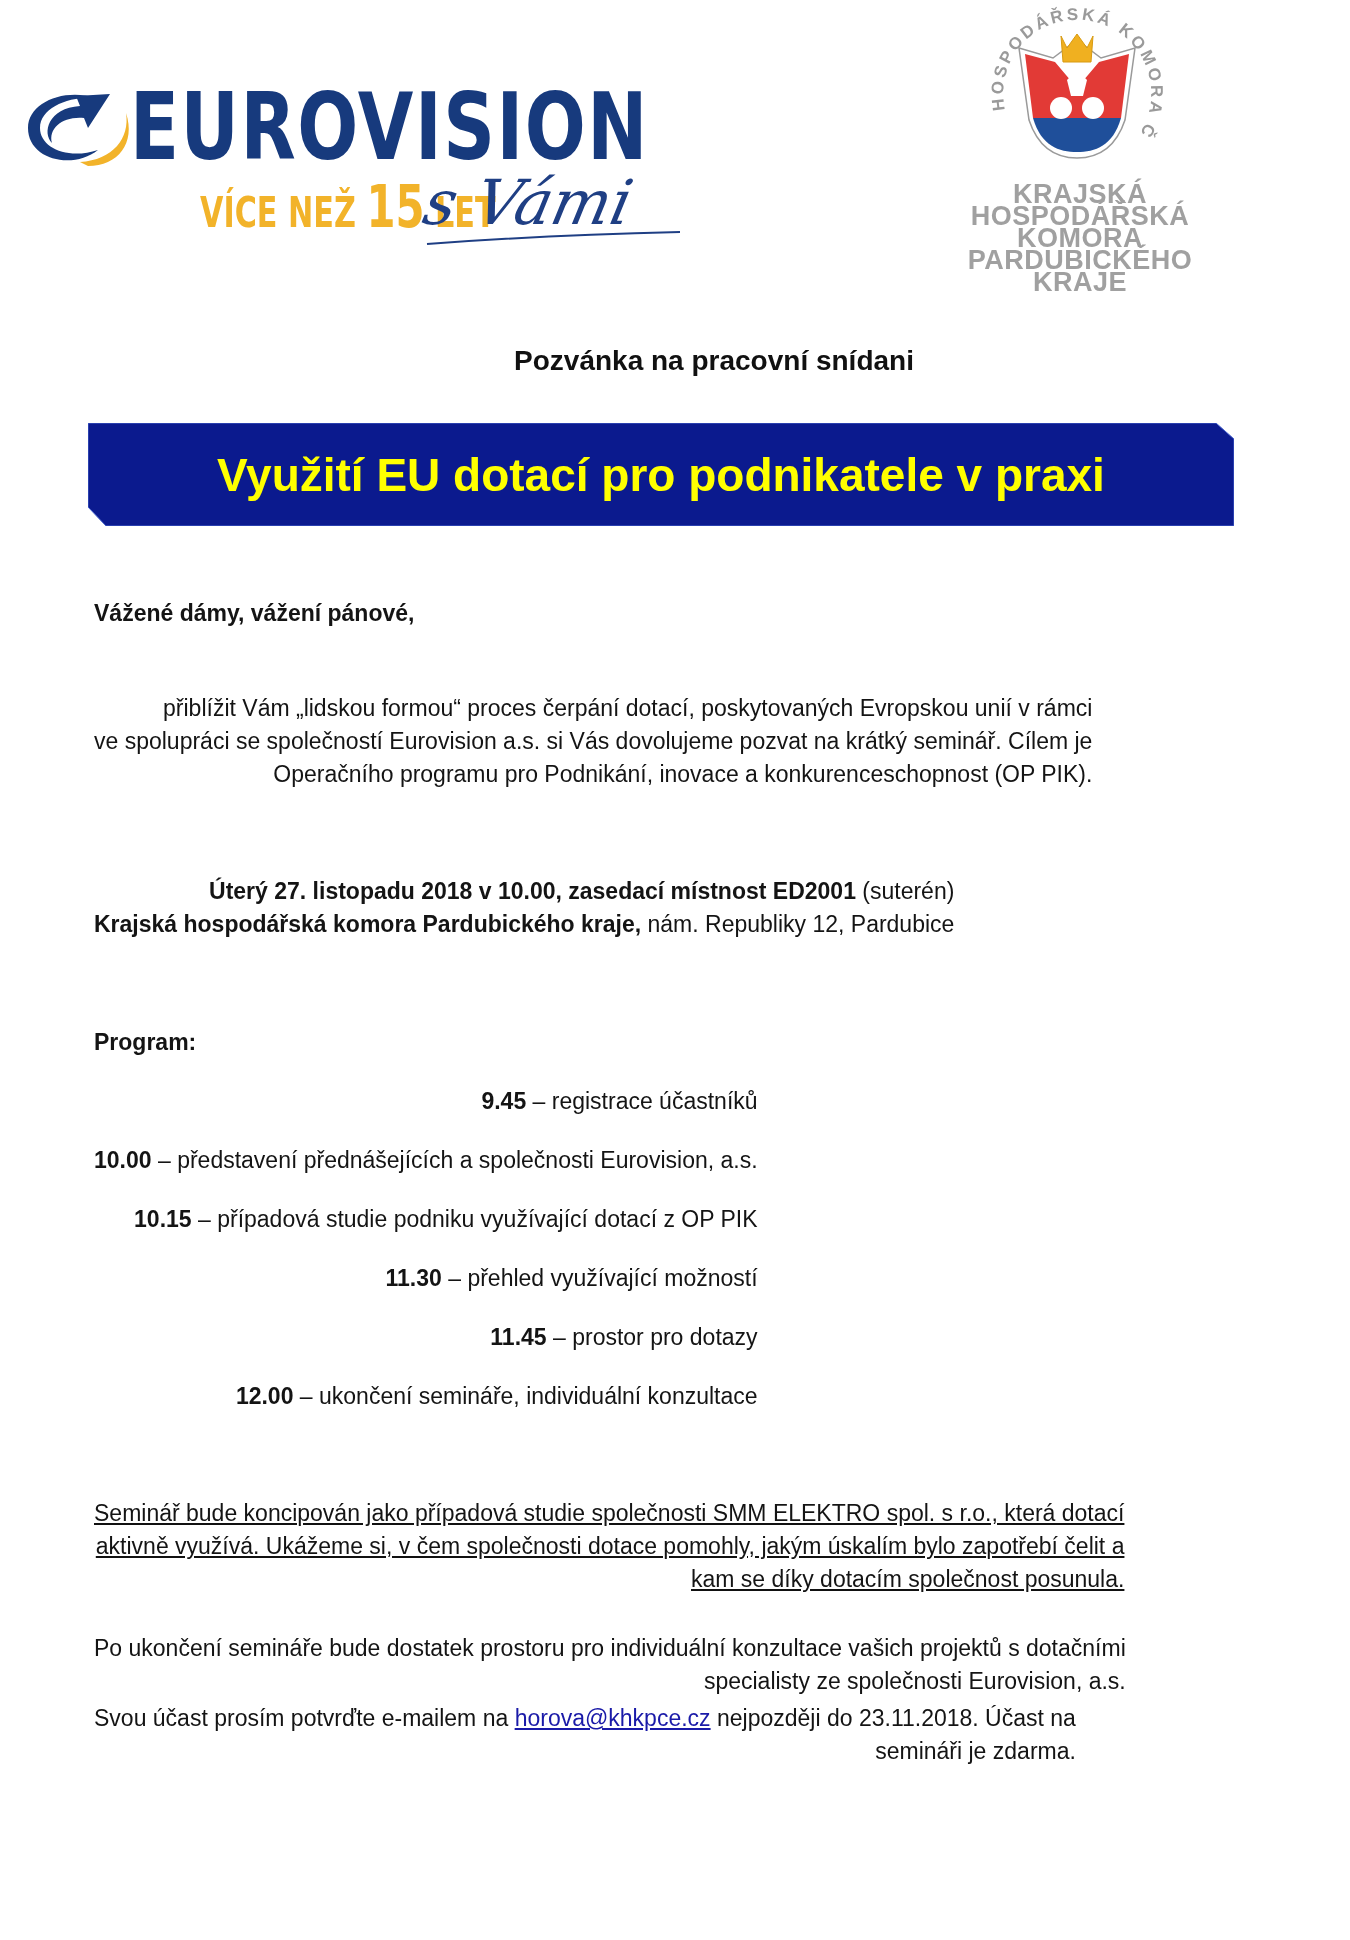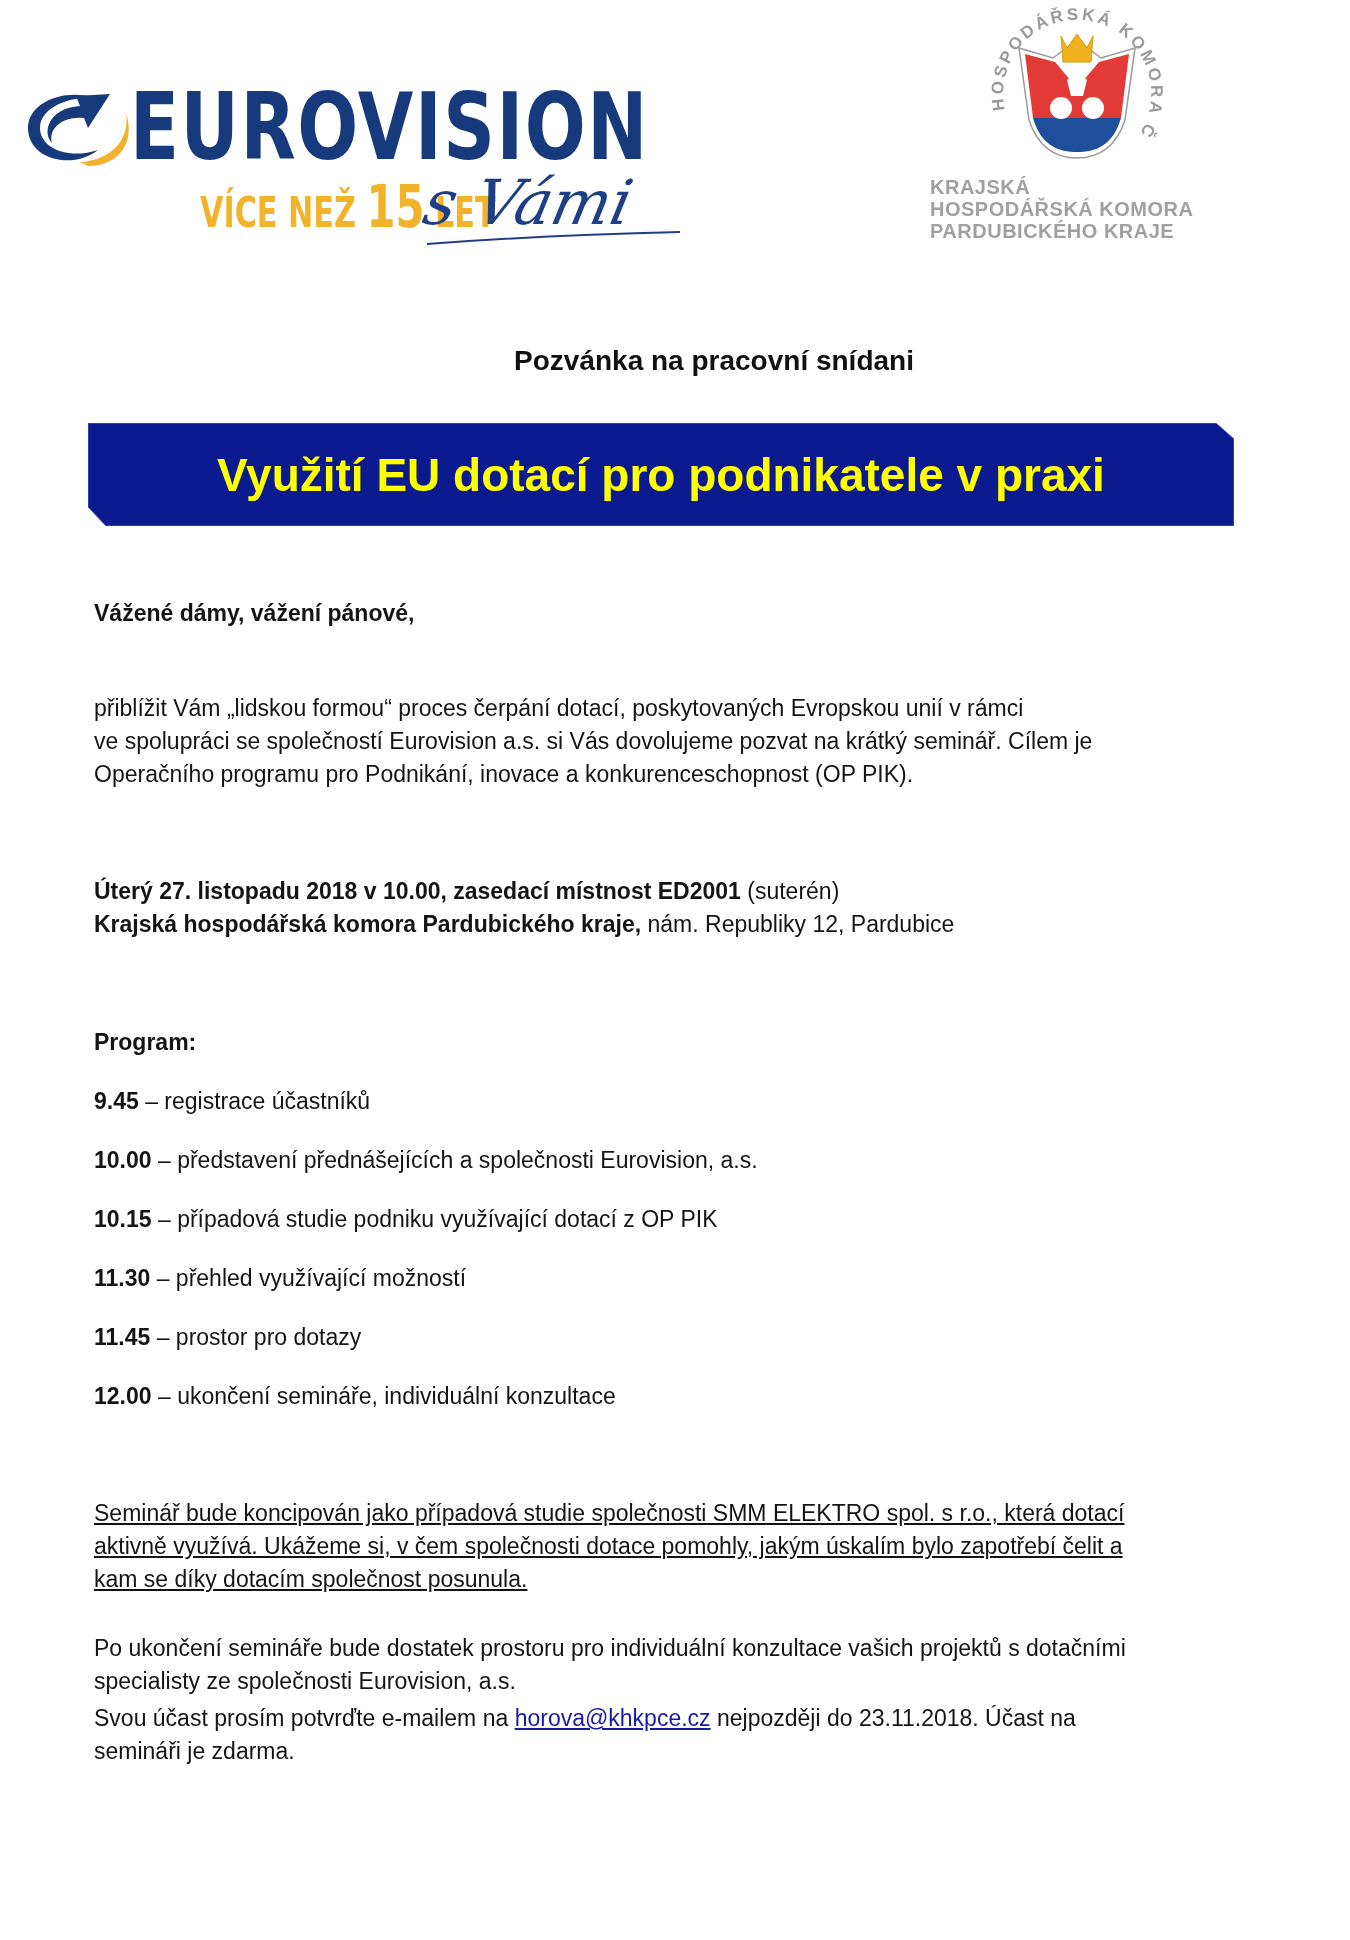--- a/index.html
+++ b/index.html
@@ -1,34 +1,34 @@
 <!DOCTYPE html>
 <html><head>
 <meta charset="utf-8">
 <style>
   html, body { margin: 0; padding: 0; background: #ffffff; }
   body { width: 1350px; height: 1940px; position: relative; overflow: hidden;
          font-family: "Liberation Sans", sans-serif; color: #111111; }
   .abs { position: absolute; }
-  .txt { font-size: 23px; line-height: 33px; white-space: nowrap; color: #141414; }
+  .txt { font-size: 23px; line-height: 33px; white-space: nowrap; color: #141414; text-align: right; }
   .b { font-weight: bold; }
   #ev-word { left: 130px; top: 82px; font-size: 92px; font-weight: bold; color: #173a7d;
              letter-spacing: 2px; transform: scaleX(0.78); transform-origin: left top;
              font-family: "DejaVu Sans", sans-serif; line-height: 1; }
   #ev-tag { left: 200px; top: 178px; color: #f2b32a; font-weight: bold; line-height: 1;
             font-family: "DejaVu Sans", sans-serif; transform: scaleX(0.72); transform-origin: left top; white-space: nowrap; }
   #ev-tag .small { font-size: 42px; }
   #ev-tag .big { font-size: 58px; }
   #ev-script { left: 425px; top: 172px; font-family: "DejaVu Serif", serif; font-style: italic;
                font-size: 62px; color: #1f3f84; line-height: 1; transform: skewX(-12deg); white-space: nowrap; }
 
   
   #khk-seal { left: 975px; top: 0px; width: 205px; height: 180px; }
-  #khk-name { left: 930px; top: 176px; width: 300px; color: #a0a0a0;
-              font-size: 20px; line-height: 22px; font-weight: bold; letter-spacing: 0.5px; }
+  #khk-name { left: 930px; top: 183px; width: 300px; text-align: center; color: #a0a0a0;
+              font-size: 27px; line-height: 22px; font-weight: bold; letter-spacing: 0.5px; }
 
   
   #invite-title { left: 0; top: 345px; width: 1350px; text-align: center; font-size: 28px;
                   font-weight: bold; color: #111; padding-left: 39px; }
 
   
   #banner { left: 88px; top: 423px; width: 1146px; height: 81px; }
   #banner svg { position: absolute; left: 0; top: 0; }
   #banner-text { position: absolute; left: 0; top: 0; width: 1146px; height: 103px;
                  display: flex; align-items: center; justify-content: center;

